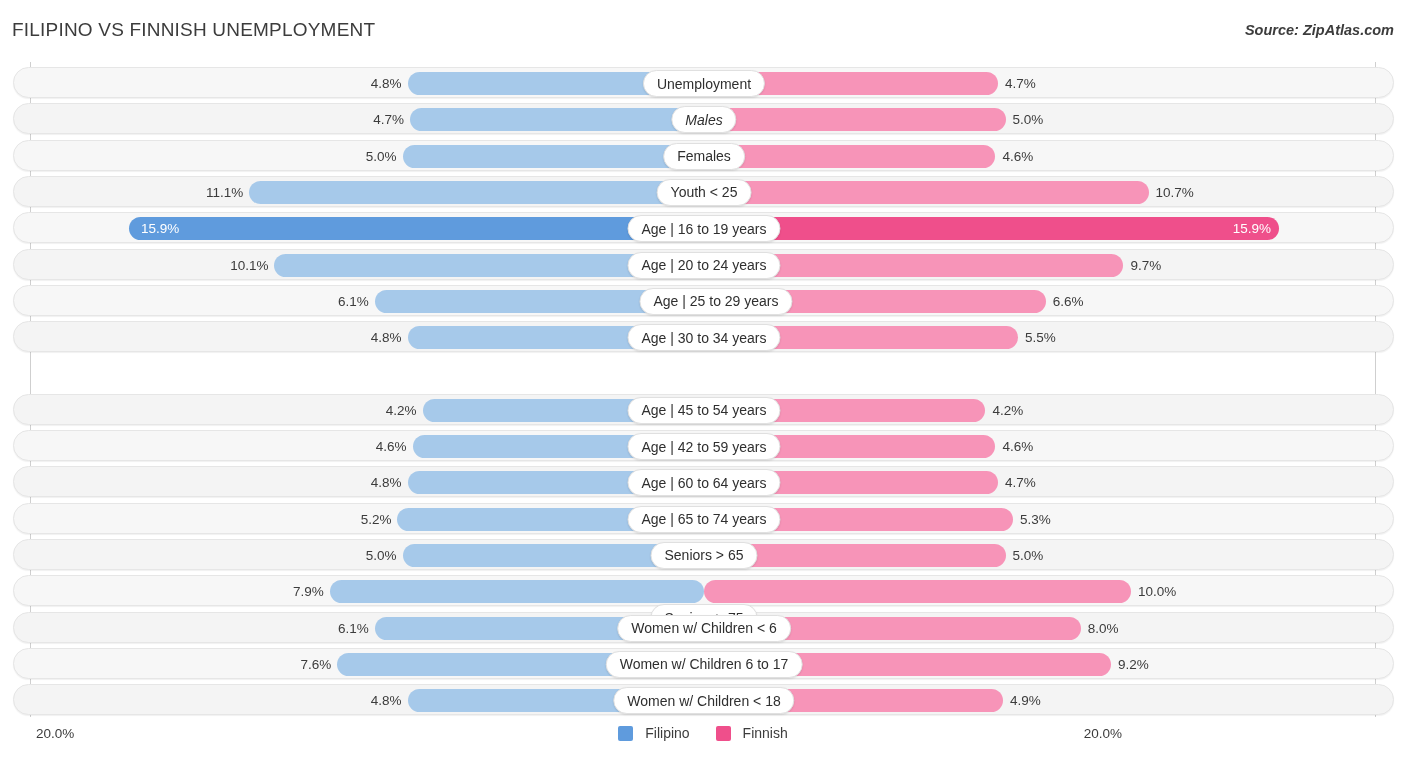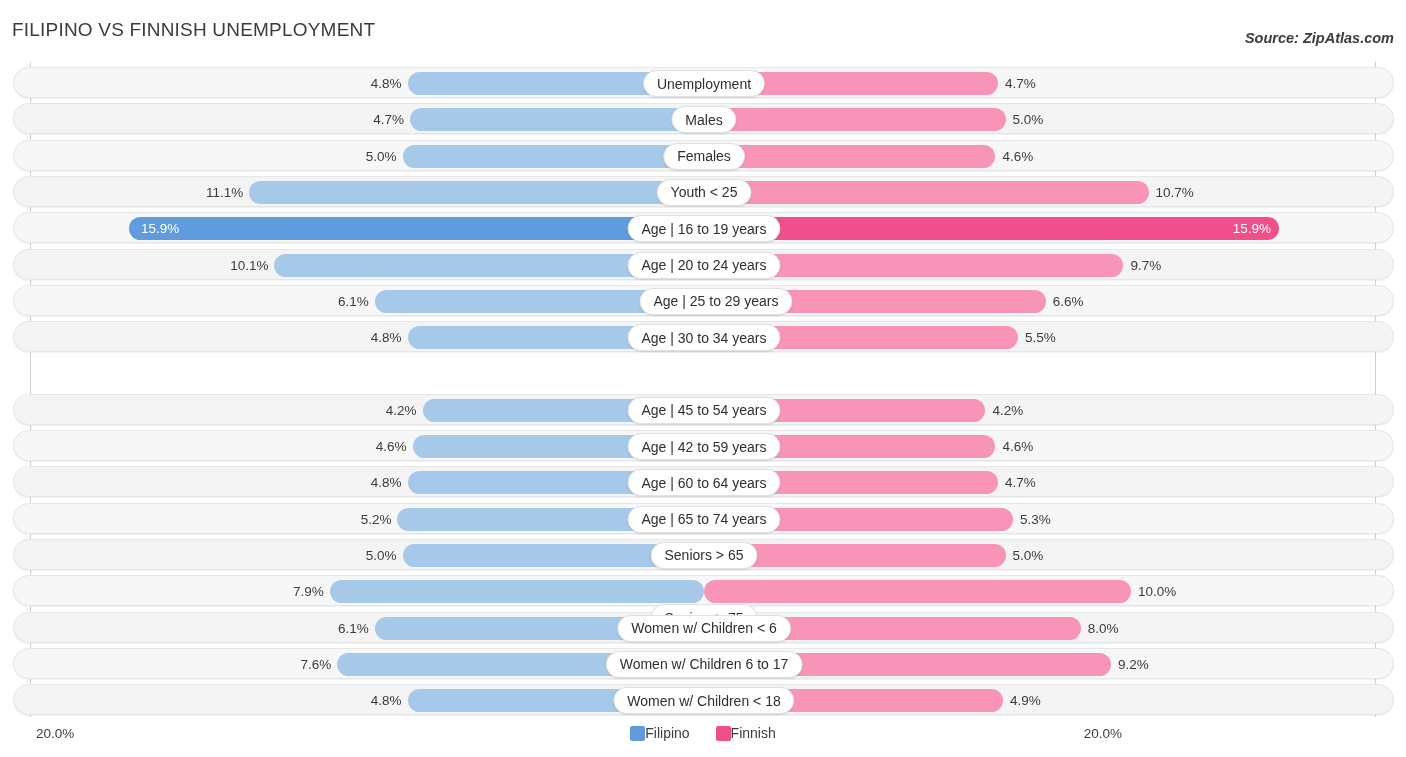--- a/index.html
+++ b/index.html
@@ -14,21 +14,21 @@
   
   .header { position: absolute; top: 0; left: 0; width: 1406px; height: 60px; }
   .title {
     position: absolute; left: 12px; top: 19px;
     font-size: 19px; font-weight: 400; color: #3c3c3c;
     letter-spacing: .2px; white-space: nowrap;
   }
   .source {
     position: absolute; right: 12px; top: 22px;
     font-size: 14.5px; font-style: italic; font-weight: bold;
-    color: #3c3c3c; white-space: nowrap; margin-top: 8px;
+    color: #3c3c3c; white-space: nowrap;
   }
 
   
   .chart { position: absolute; left: 0; top: 62px; width: 1406px; height: 655px; }
 
   .axis-line {
     position: absolute; top: 0; width: 1px; height: 655px;
     background: #cfcfcf;
   }
   .axis-left  { left: 30px; }
@@ -78,21 +78,21 @@
   .axis-label {
     position: absolute; top: 9px;
     font-size: 13.5px; color: #3c3c3c; white-space: nowrap;
   }
   .axis-label-left  { left: 36px; }
   .axis-label-right { right: 36px; }
   .legend {
     position: absolute; left: 0; top: 8px; width: 1406px;
     display: flex; justify-content: center; align-items: center; gap: 26px;
   }
-  .legend-item { display: flex; align-items: center; gap: 0; }
+  .legend-item { display: flex; align-items: center; gap: 12px; }
   .legend-swatch { width: 15px; height: 15px; border-radius: 2px; }
   .legend-text { font-size: 14px; color: #3c3c3c; white-space: nowrap; }
 </style>
 </head>
 <body>
 
 <div id="root">
 
   <div class="header">
     <div class="title">FILIPINO VS FINNISH UNEMPLOYMENT</div>
@@ -107,21 +107,21 @@
         <div class="bar bar-right" style="left: 690px; width: 293.97px;"></div>
         <div class="val val-left" style="left: 345.52px; width: 42px;">4.8%</div>
         <div class="val val-right" style="left: 990.97px;">4.7%</div>
         <div class="pill" style="left: 690px;">Unemployment</div>
       </div>
       <div class="row alt" style="top: 41.3px;">
         <div class="bar bar-left" style="left: 396.03px; width: 293.97px;"></div>
         <div class="bar bar-right" style="left: 690px; width: 301.5px;"></div>
         <div class="val val-left" style="left: 348.03px; width: 42px;">4.7%</div>
         <div class="val val-right" style="left: 998.5px;">5.0%</div>
-        <div class="pill" style="left: 690px;">Males</div>
+        <div class="pill" style="left: 690px; font-style: italic;">Males</div>
       </div>
       <div class="row" style="top: 77.6px;">
         <div class="bar bar-left" style="left: 388.5px; width: 301.5px;"></div>
         <div class="bar bar-right" style="left: 690px; width: 291.46px;"></div>
         <div class="val val-left" style="left: 340.5px; width: 42px;">5.0%</div>
         <div class="val val-right" style="left: 988.46px;">4.6%</div>
         <div class="pill" style="left: 690px;">Females</div>
       </div>
       <div class="row alt" style="top: 113.9px;">
         <div class="bar bar-left" style="left: 235.39px; width: 454.61px;"></div>

